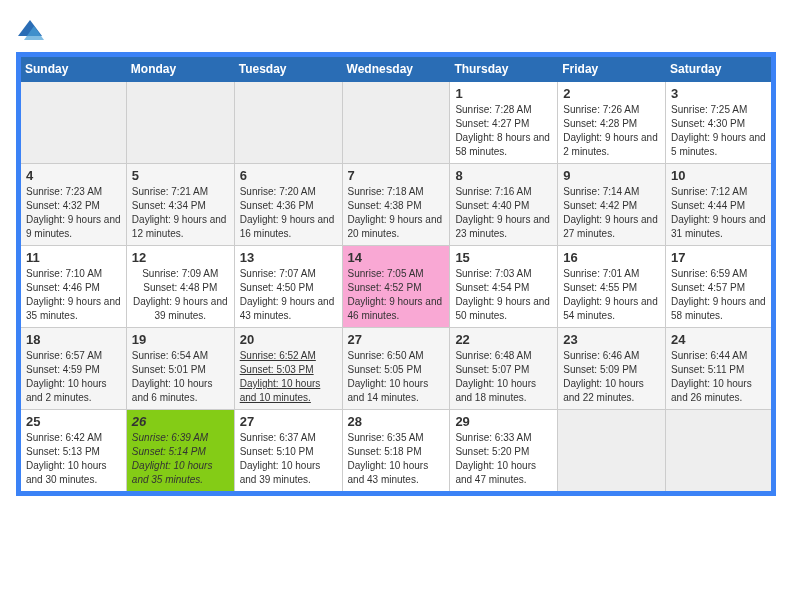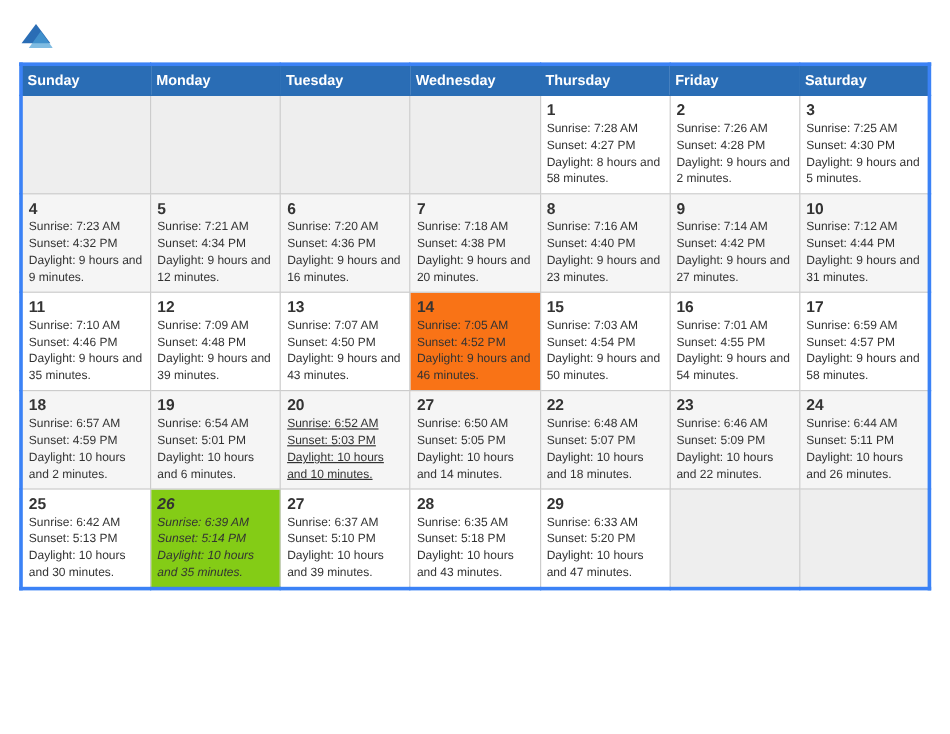--- a/index.html
+++ b/index.html
@@ -47,21 +47,21 @@
       line-height: 1.1;
     }
     .subtitle {
       font-size: 16px;
       color: #333;
       font-weight: normal;
     }
     .calendar-table {
       width: 100%;
       border-collapse: collapse;
-      border: 3px solid #3b82f6;
+      border: 5px solid #3b82f6;
     }
     .calendar-table th {
       background-color: #2a6db5;
       color: #fff;
       font-size: 12px;
       font-weight: bold;
       padding: 5px 4px;
       text-align: left;
       border: 1px solid #2a6db5;
     }
@@ -202,31 +202,31 @@
       </tr>
       <tr>
         <td style="background-color: rgb(255, 255, 255);">
           <span class="day-num">11</span>
           <div class="cell-info" style="white-space: pre-line;">Sunrise: 7:10 AM
 Sunset: 4:46 PM
 Daylight: 9 hours and 35 minutes.</div>
         </td>
         <td style="background-color: rgb(255, 255, 255);">
           <span class="day-num">12</span>
-          <div class="cell-info" style="white-space: pre-line;">Sunrise: 7:09 AM
+          <div class="cell-info" style="white-space: pre-line; text-align: center;">Sunrise: 7:09 AM
 Sunset: 4:48 PM
 Daylight: 9 hours and 39 minutes.</div>
         </td>
         <td style="background-color: rgb(255, 255, 255);">
           <span class="day-num">13</span>
           <div class="cell-info" style="white-space: pre-line;">Sunrise: 7:07 AM
 Sunset: 4:50 PM
 Daylight: 9 hours and 43 minutes.</div>
         </td>
-        <td style="background-color: #f97316;">
+        <td style="background-color: #f9a8d4;">
           <span class="day-num">14</span>
           <div class="cell-info" style="white-space: pre-line;">Sunrise: 7:05 AM
 Sunset: 4:52 PM
 Daylight: 9 hours and 46 minutes.</div>
         </td>
         <td style="background-color: rgb(255, 255, 255); margin-top: 32px;">
           <span class="day-num">15</span>
           <div class="cell-info" style="white-space: pre-line;">Sunrise: 7:03 AM
 Sunset: 4:54 PM
 Daylight: 9 hours and 50 minutes.</div>

